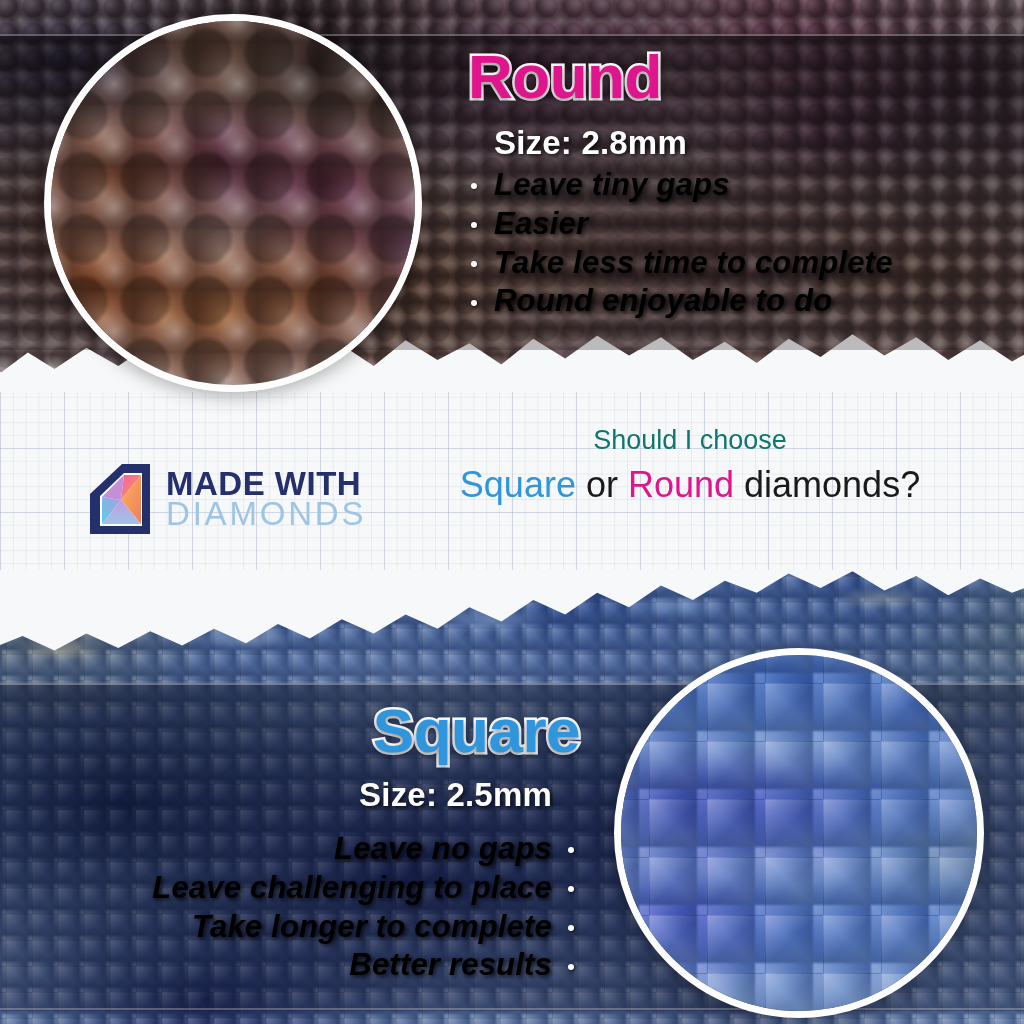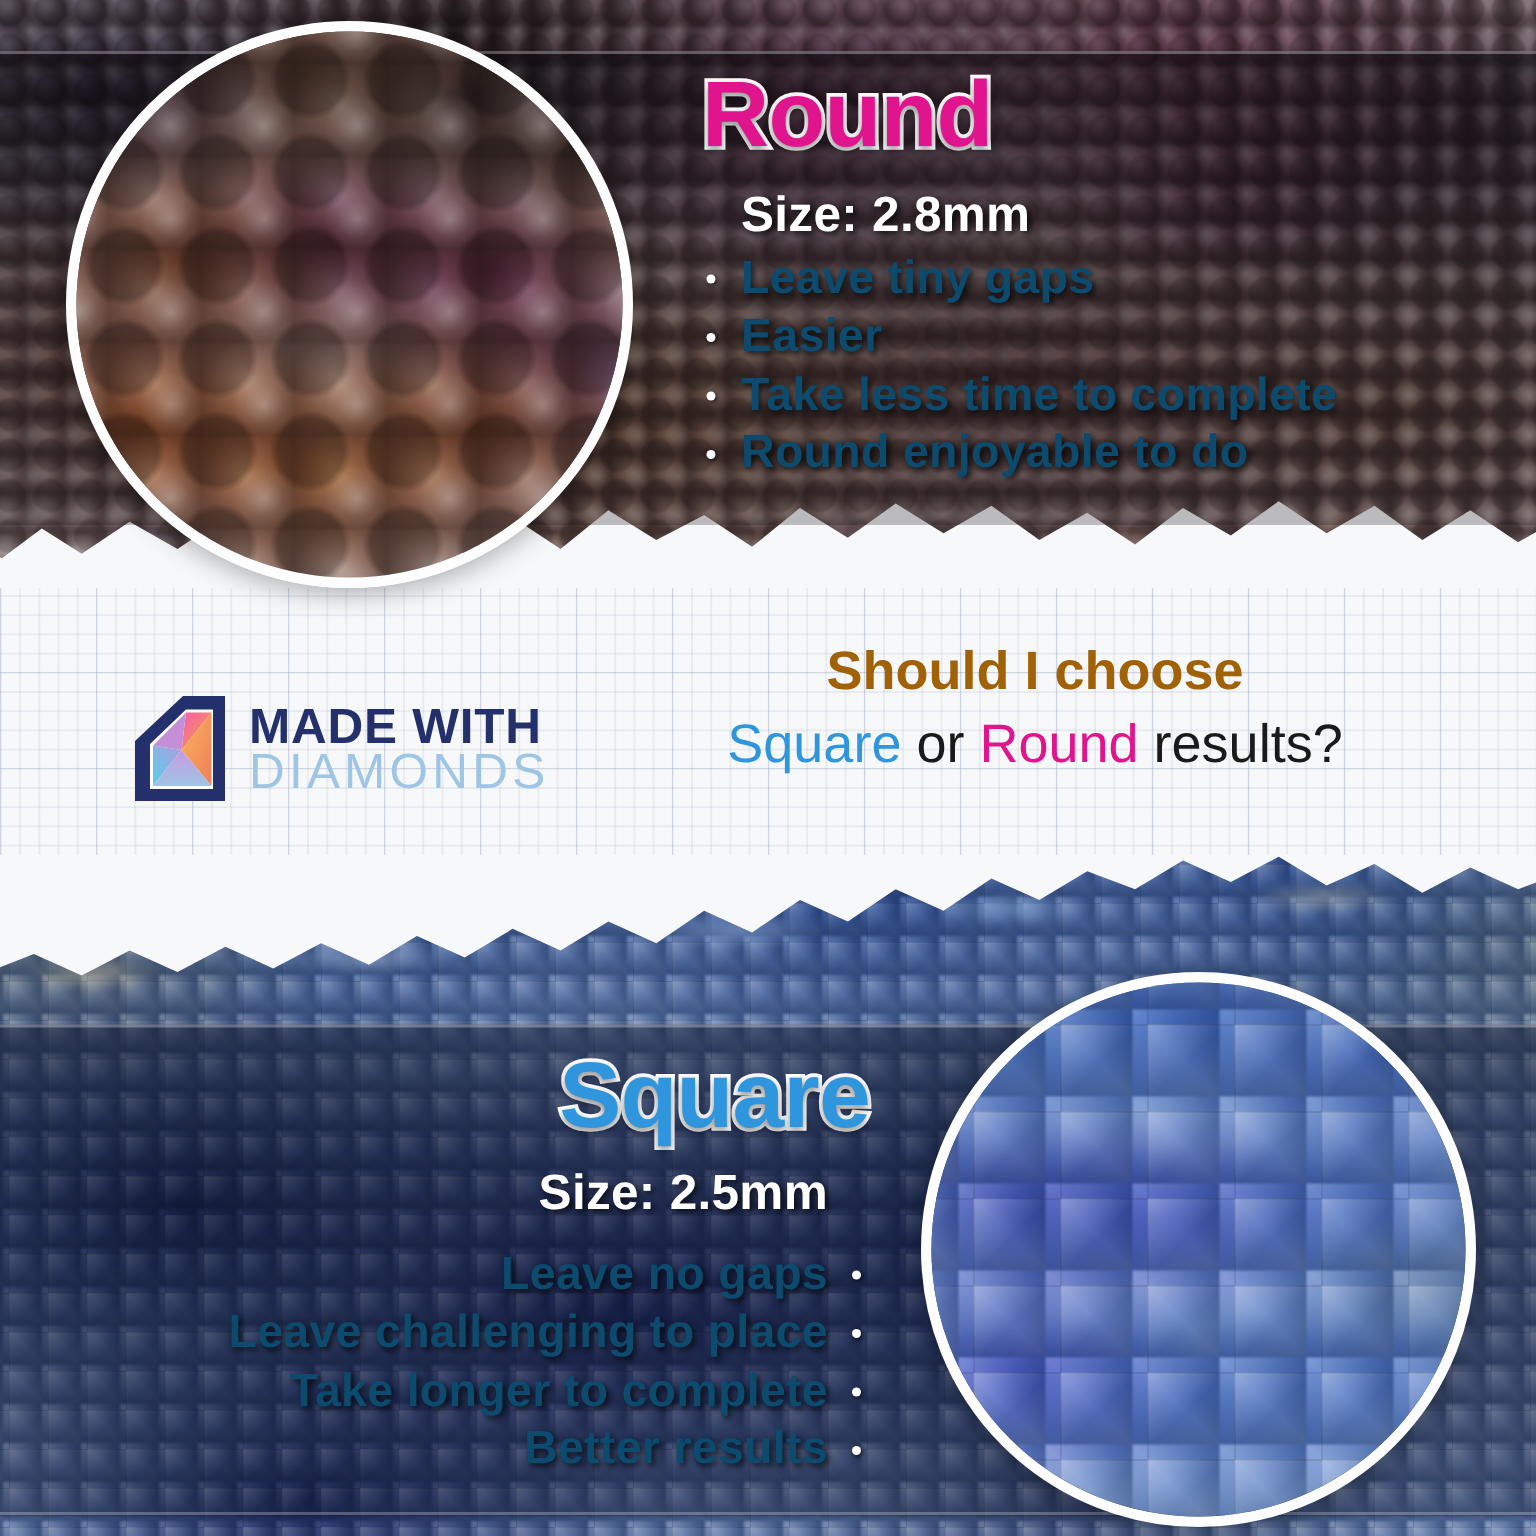--- a/index.html
+++ b/index.html
@@ -326,23 +326,24 @@
     margin: 16px 0 4px 26px;
     text-shadow: 2px 2px 4px rgba(0,0,0,0.75);
     letter-spacing: 0.2px;
   }
   ul.bullets {
     list-style: none;
     margin: 0;
     padding: 0;
   }
   ul.bullets li {
+    font-style: italic;
     font-weight: 700;
     font-size: 31px;
-    color: #0c4a6e;
+    color: #000000;
     text-shadow: 2px 2px 4px rgba(0,0,0,0.75);
     line-height: 1.25;
     letter-spacing: 0.2px;
     white-space: nowrap;
   }
   .bullets-left li { padding-left: 26px; position: relative; text-align: left; }
   .bullets-left li .bdot {
     position: absolute; left: 3px; top: 0.56em;
     width: 6px; height: 6px; border-radius: 50%;
     background: #ffffff;
@@ -409,23 +410,23 @@
   }
 
   .question {
     position: absolute;
     left: 430px; top: 424px;
     width: 520px;
     text-align: center;
     z-index: 40;
   }
   .q-line1 {
-    font-size: 36px;
-    font-weight: 700;
-    color: #a16207;
+    font-size: 27px;
+    font-weight: 400;
+    color: #0f766e;
     line-height: 1.25;
   }
   .q-line2 {
     font-size: 36px;
     font-weight: 400;
     color: #1a1a1a;
     line-height: 1.25;
     margin-top: 4px;
     white-space: nowrap;
   }
@@ -551,17 +552,17 @@
     </svg>
     <div class="logo-words">
       <span class="logo-made">MADE WITH</span>
       <span class="logo-diamonds">DIAMONDS</span>
     </div>
   </div>
 
   <div class="question">
     <div class="q-line1">Should I choose</div>
     <div class="q-line2">
-      <span class="q-square">Square</span><span> or </span><span class="q-round">Round</span><span> results?</span>
+      <span class="q-square">Square</span><span> or </span><span class="q-round">Round</span><span> diamonds?</span>
     </div>
   </div>
 
 </div>
 
 </body></html>

